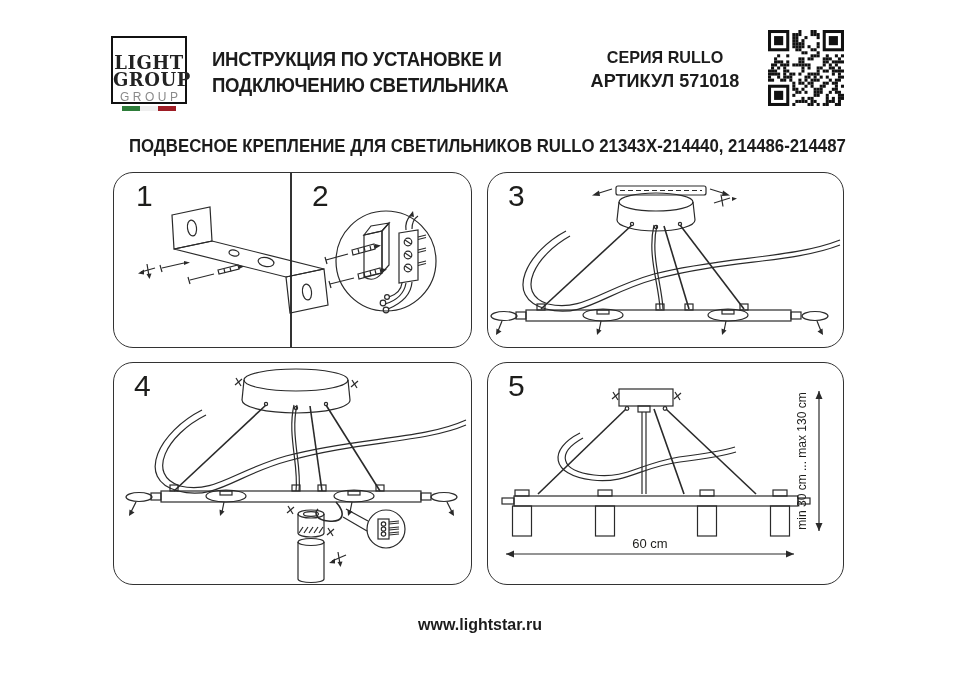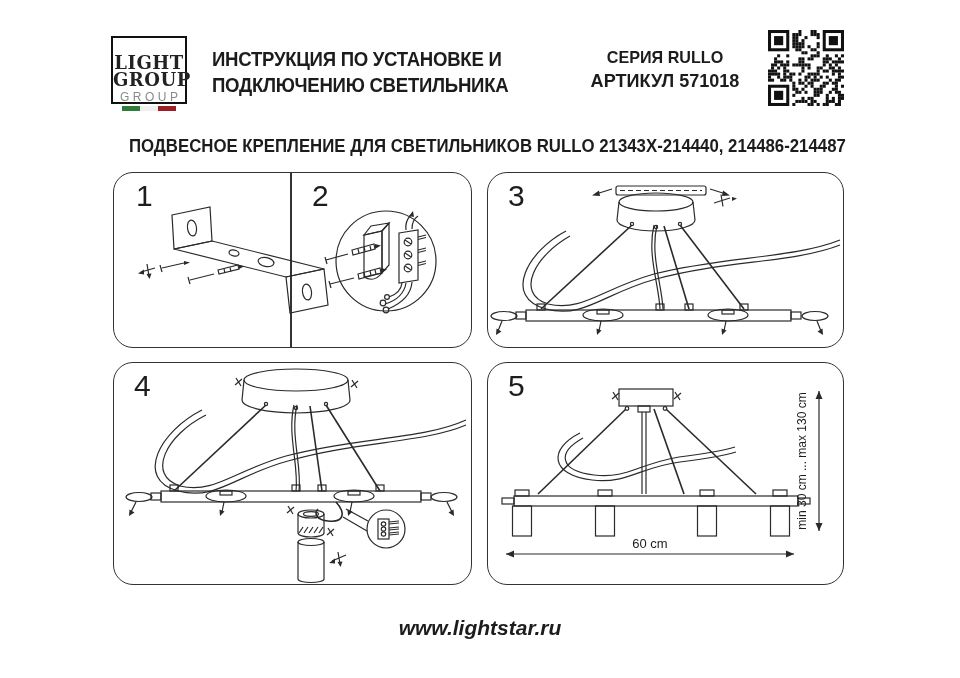--- a/index.html
+++ b/index.html
@@ -38,21 +38,21 @@
   .panel-number{position:absolute;top:6px;font-size:30px;font-weight:400;color:#1d1d1b;}
   .num-1{left:22px;} .num-2{left:198px;} .num-3{left:20px;} .num-4{left:20px;} .num-5{left:20px;}
   .art{position:absolute;left:0;top:0;}
   .art path,.art line,.art rect,.art ellipse,.art circle,.art polygon,.art polyline
       {stroke:#2a2a2a;fill:none;stroke-width:1.2;}
   .art .fill{fill:#2a2a2a;stroke:none;}
   .art .thick{stroke-width:1.6;}
   .art text{fill:#1d1d1b;stroke:none;font-family:"Liberation Sans",sans-serif;}
 
   .footer{position:absolute;left:0;top:616px;width:960px;text-align:center;
-          font-size:21px;font-weight:bold;color:#1c1c1c;font-style:italic;}
+          font-size:16px;font-weight:bold;color:#1c1c1c;}
 </style>
 </head>
 <body>
 
 <div class="page">
 
   <div class="logo-box">
     <div class="logo-word first">LIGHT</div>
     <div class="logo-word">GROUP</div>
     <div class="logo-group">GROUP</div>

